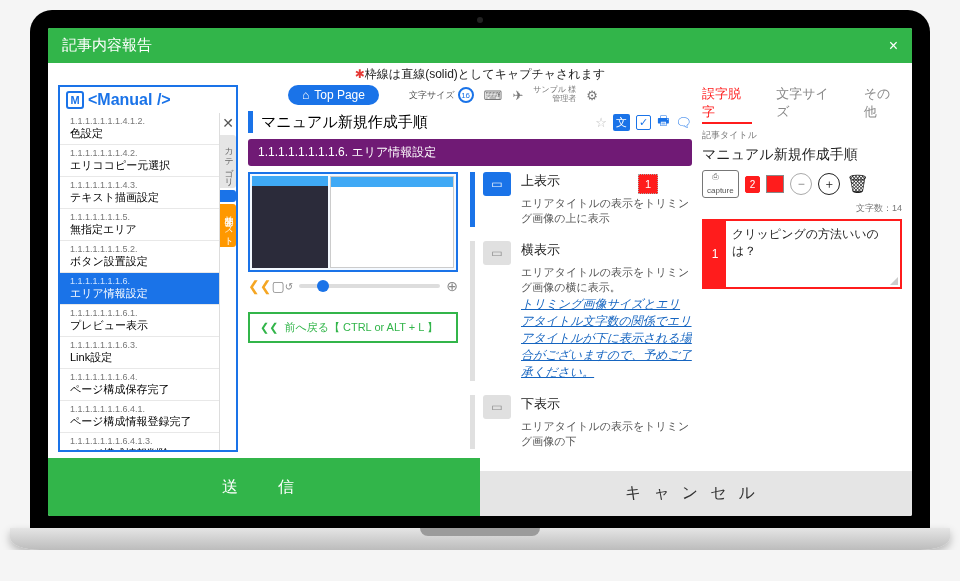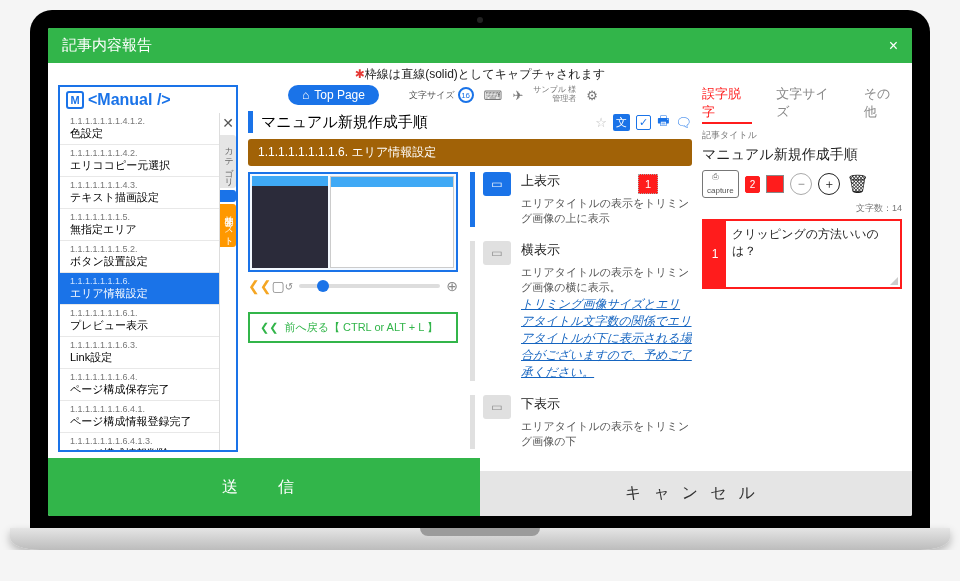--- a/index.html
+++ b/index.html
@@ -175,21 +175,21 @@
   padding-left: 8px;
   font-size: 15px;
   font-weight: 500;
 }
 .title-icons { margin-left: auto; display: flex; gap: 6px; color: #1a73e8; font-size: 13px; align-items: center; }
 .title-icons .star { color: #bbb; }
 .blue-badge { background: #1a73e8; color: #fff; padding: 1px 3px; border-radius: 2px; font-size: 11px; }
 .check-badge { border: 1.5px solid #1a73e8; border-radius: 2px; padding: 0 2px; color: #1a73e8; font-size: 11px; }
 
 .breadcrumb-bar {
-  background: #a16207; color: #fff; font-size: 12px; padding: 5px 10px;
+  background: #701a75; color: #fff; font-size: 12px; padding: 5px 10px;
   border-radius: 3px;
 }
 
 .center-body { display: flex; gap: 12px; flex: 1; overflow: hidden; }
 
 .preview-col { width: 210px; display: flex; flex-direction: column; gap: 6px; }
 .preview-box {
   border: 2px solid #1a73e8;
   height: 100px;
   background: #f4f9ff;

